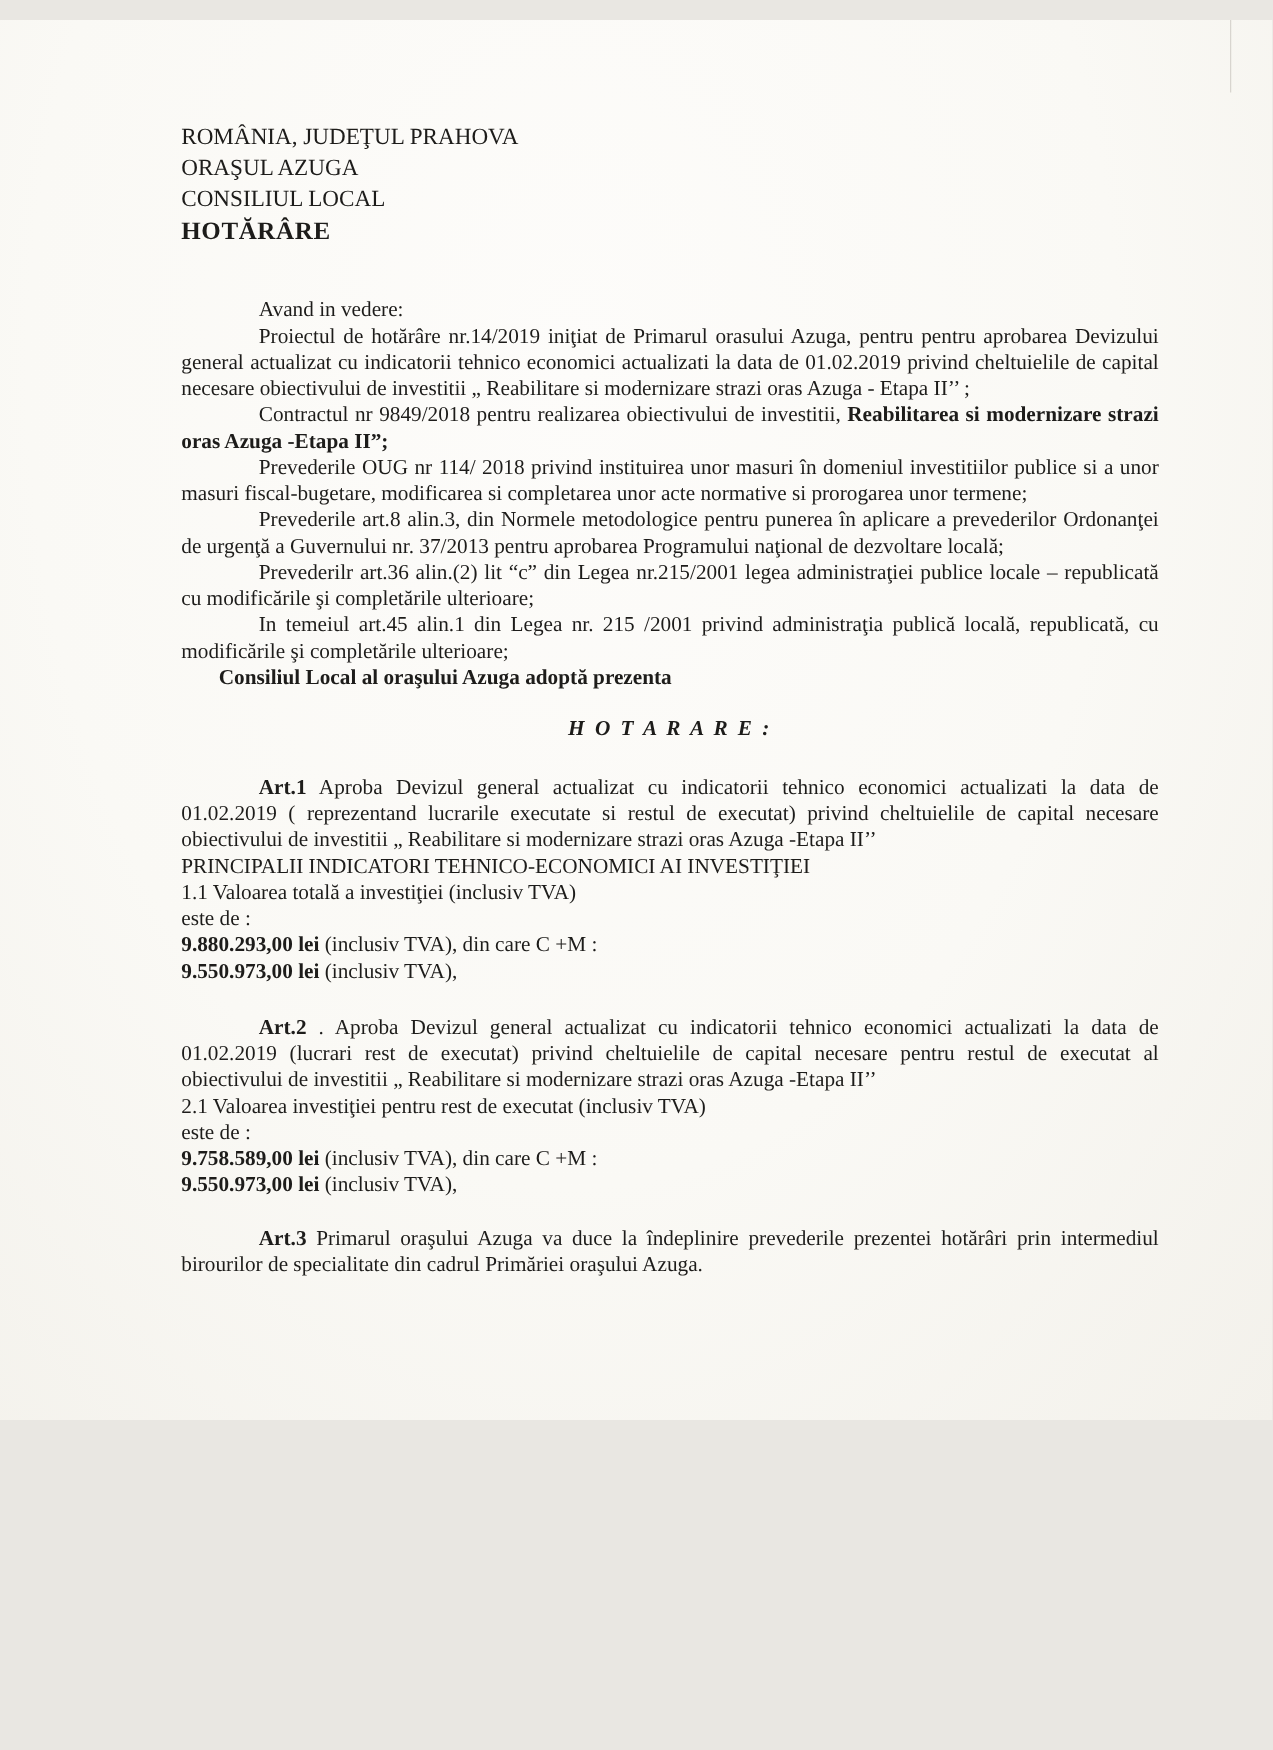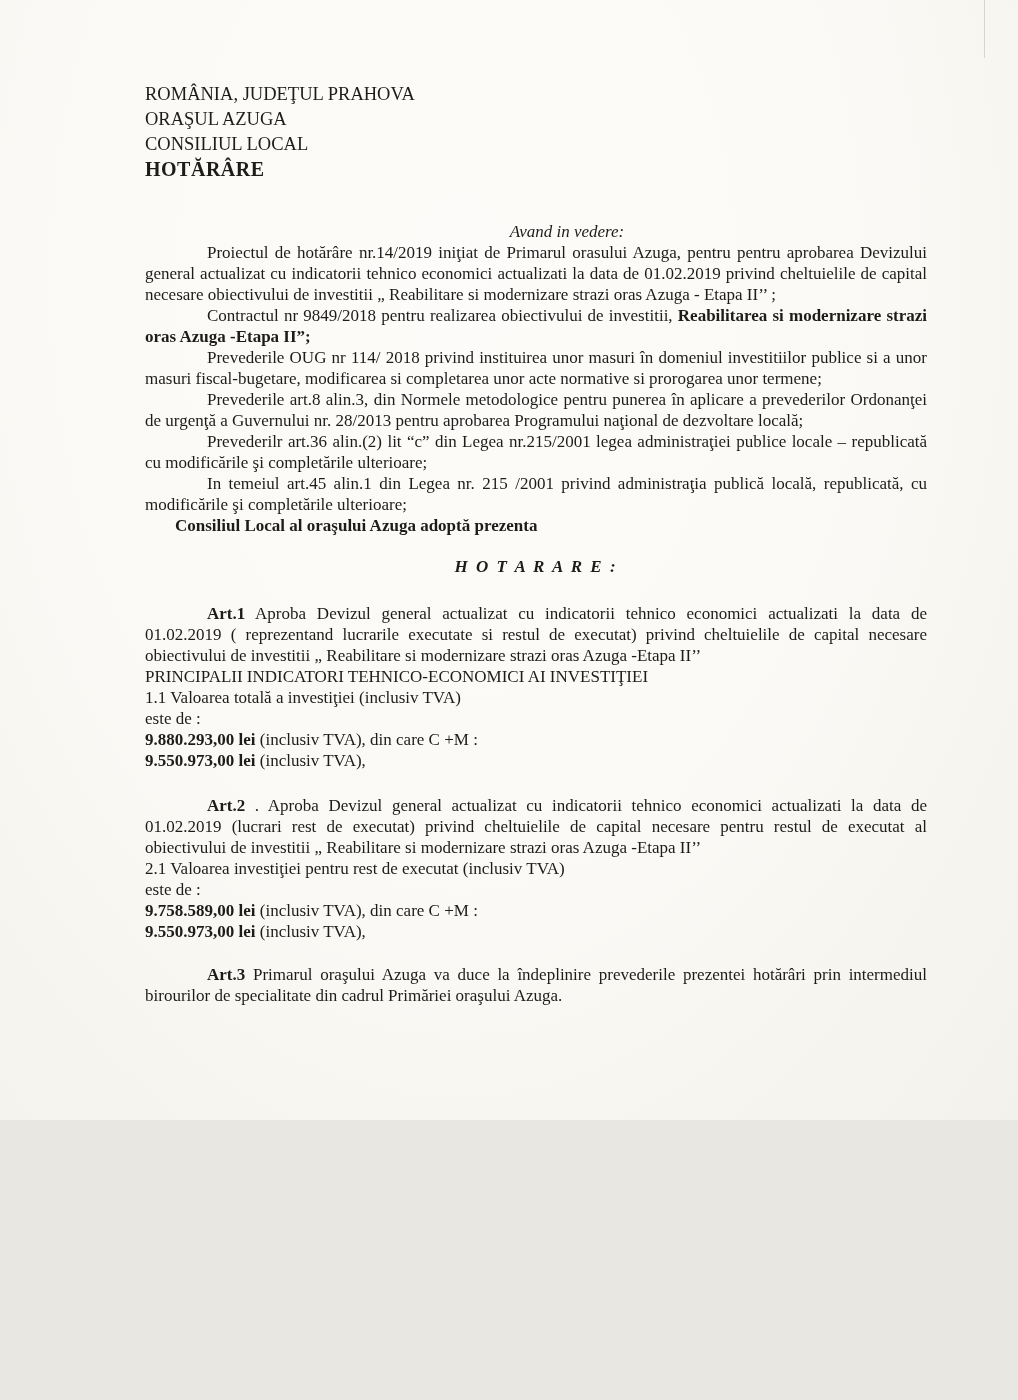--- a/index.html
+++ b/index.html
@@ -1,27 +1,27 @@
 <!DOCTYPE html>
 <html><head>
 <meta charset="utf-8">
 <style>
   html,body { margin:0; padding:0; background:#e9e7e2; }
   .page {
-    position:relative; width:1018px; height:1120px; margin:0 auto;
+    position:relative; width:1018px; height:1120px; margin:16px auto;
     background: radial-gradient(ellipse at 45% 25%, #fdfcfa 0%, #faf9f5 55%, #f3f1eb 100%);
     overflow:hidden;
     font-family:"Liberation Serif","DejaVu Serif",serif;
     color:#1d1c1a;
   }
   .content { position:absolute; left:145px; top:82px; width:782px; font-size:17px; line-height:21px; text-align:justify; }
   .letterhead div { font-size:18.5px; line-height:25px; text-align:left; }
   .title { text-align:left; font-weight:700; font-size:20px; line-height:24px; margin:0; letter-spacing:.5px; }
   .subtitle { margin:0; }
-  .intro { margin:40px 0 0 0; text-indent:62px; text-align:center;font-style:italic; }
+  .intro { margin:40px 0 0 0; text-indent:62px; text-align:left; }
   .para { margin:0; text-indent:62px; }
   .adoption { margin:0; text-indent:30px; font-weight:700; text-align:left; }
   .decision { text-align:center; font-weight:700; font-size:17px; margin:20px 0 26px 0; letter-spacing:2px; text-indent:0;font-style:italic; }
   .plain { margin:0; text-indent:0; text-align:left; }
   .para b, .plain b { font-weight:700; }
 
   .sig { position:absolute; font-weight:700; white-space:nowrap; }
   .sig-left-title  { left:148px; top:1190px; font-size:18.5px; }
   .sig-left-name   { left:195px; top:1220px; font-size:18px; }
   .sig-date        { left:142px; top:1264px; font-size:18px; }
@@ -62,21 +62,21 @@
     </div>
 
     <p class="title">HOTĂRÂRE</p>
 
 
     <p class="intro">Avand in vedere:</p>
 
     <p class="para"><span>Proiectul de hotărâre nr.14/2019  iniţiat de Primarul orasului Azuga, pentru pentru aprobarea Devizului general  actualizat cu indicatorii tehnico economici actualizati la data de 01.02.2019  privind cheltuielile de capital necesare obiectivului de investitii „ Reabilitare si modernizare strazi oras Azuga  - Etapa II’’ ;</span><b></b></p>
     <p class="para"><span>Contractul  nr  9849/2018 pentru realizarea obiectivului de investitii, </span><b>Reabilitarea si modernizare strazi oras Azuga -Etapa II”;</b></p>
     <p class="para"><span>Prevederile OUG nr 114/ 2018 privind instituirea unor masuri în domeniul investitiilor publice si a unor masuri fiscal-bugetare, modificarea si completarea unor acte normative si prorogarea unor termene;</span><b></b></p>
-    <p class="para"><span>Prevederile art.8  alin.3, din Normele  metodologice pentru punerea în aplicare a prevederilor Ordonanţei de urgenţă a Guvernului nr. 28/2013 pentru aprobarea Programului naţional de dezvoltare locală;</span><b></b></p>
+    <p class="para"><span>Prevederile art.8  alin.3, din Normele  metodologice pentru punerea în aplicare a prevederilor Ordonanţei de urgenţă a Guvernului nr. 37/2013 pentru aprobarea Programului naţional de dezvoltare locală;</span><b></b></p>
     <p class="para"><span>Prevederilr  art.36 alin.(2) lit “c”  din Legea nr.215/2001 legea administraţiei publice locale – republicată cu modificările şi completările ulterioare;</span><b></b></p>
     <p class="para"><span>In temeiul art.45 alin.1 din Legea nr. 215 /2001 privind administraţia publică locală, republicată, cu modificările şi completările ulterioare;</span><b></b></p>
 
     <p class="adoption">Consiliul Local al oraşului Azuga adoptă prezenta</p>
 
     <p class="decision">H O T A R A R E :</p>
 
     <p class="para"><b>Art.1</b><span> Aproba Devizul general  actualizat cu indicatorii tehnico economici actualizati la data de 01.02.2019 ( reprezentand lucrarile executate si restul de executat)  privind cheltuielile de capital necesare obiectivului de investitii „ Reabilitare si modernizare strazi oras Azuga  -Etapa II’’</span></p>
     <p class="plain">PRINCIPALII INDICATORI TEHNICO-ECONOMICI AI INVESTIŢIEI</p>
     <p class="plain">1.1  Valoarea totală a investiţiei (inclusiv TVA)</p>

